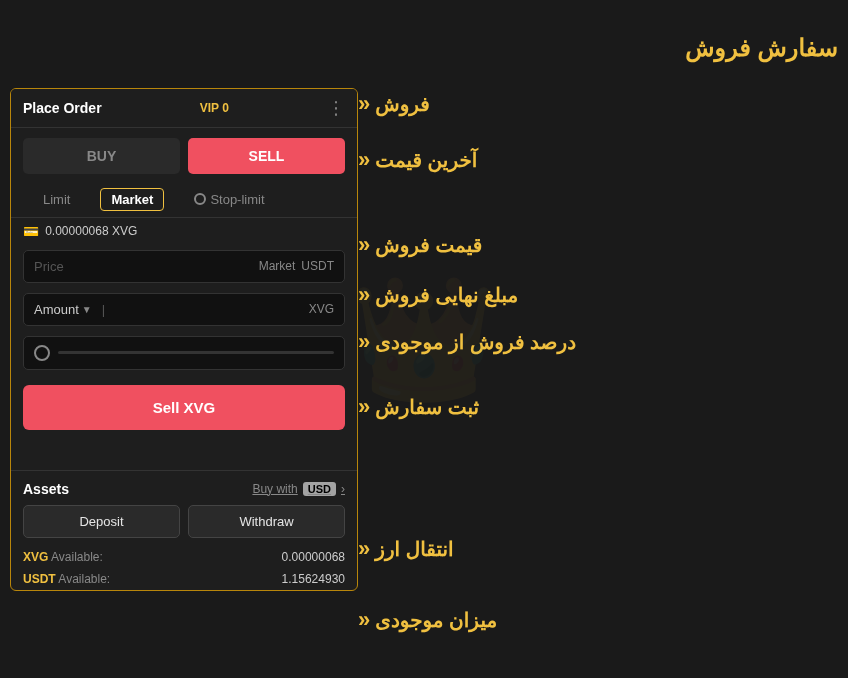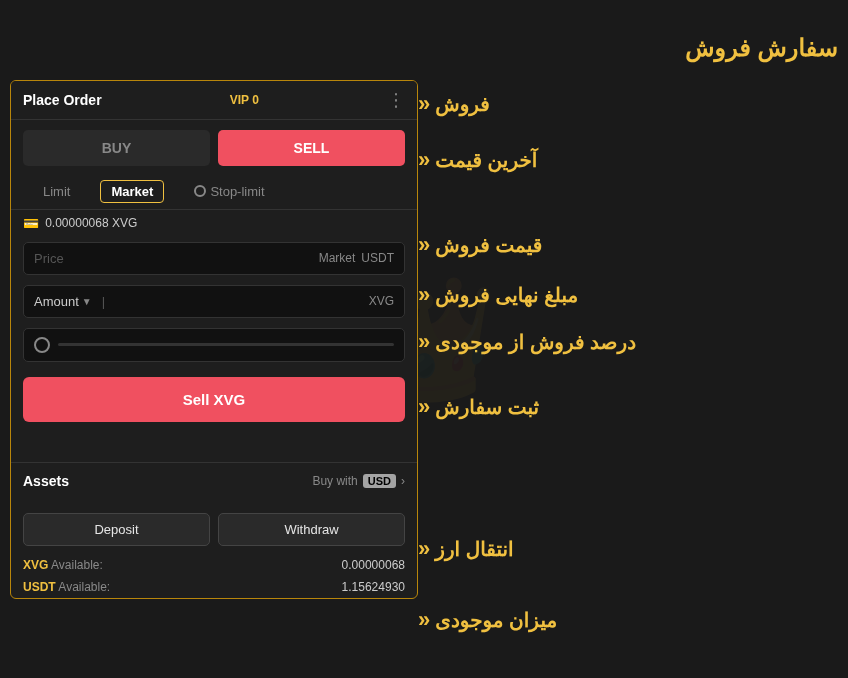--- a/index.html
+++ b/index.html
@@ -17,21 +17,21 @@
       width: 848px;
       height: 678px;
       position: relative;
       display: flex;
       align-items: center;
       justify-content: flex-start;
       padding: 10px;
       background: #1a1a1a;
     }
     .left-panel {
-      width: 408px;
+      width: 348px;
       flex-shrink: 0;
       border: 1px solid #b8860b;
       border-radius: 6px;
       background: #1e1e1e;
       padding: 0;
       overflow: hidden;
       z-index: 2;
     }
     
     .panel-header {
@@ -221,34 +221,35 @@
     }
     
     .assets-section {
       border-top: 1px solid #333;
       padding: 0;
     }
     .assets-header {
       display: flex;
       align-items: center;
       justify-content: space-between;
-      padding: 10px 12px 24px;
+      padding: 10px 12px 8px;
       gap: 36px;
     }
     .assets-title {
       color: #fff;
       font-size: 14px;
       font-weight: bold;
     }
     .buy-with {
       display: flex;
       align-items: flex-end;
       gap: 5px;
       color: #888;
       font-size: 12px;
+      text-decoration: underline;
     }
     .buy-with-badge {
       background: #a3a3a3;
       color: #000;
       font-weight: bold;
       font-size: 11px;
       padding: 1px 5px;
       border-radius: 3px;
     }
     .chevron-right {

